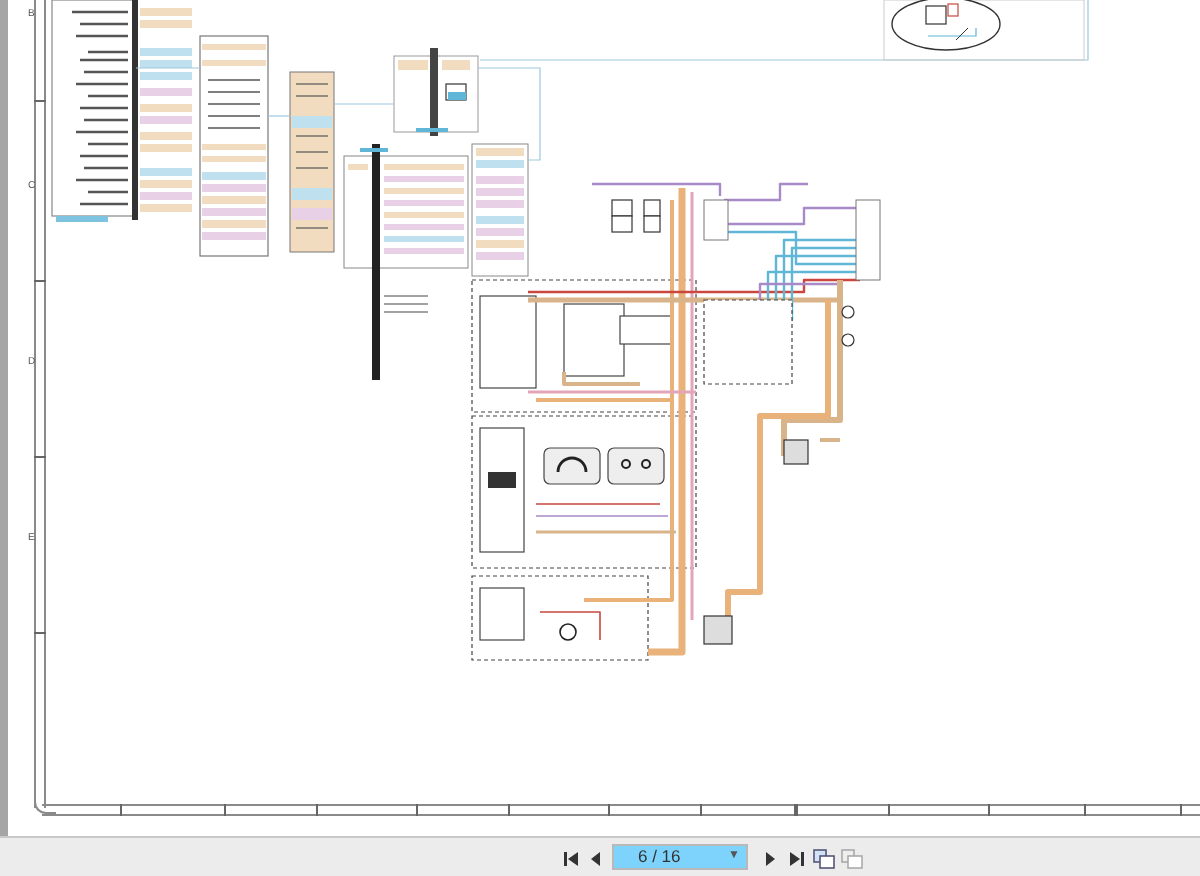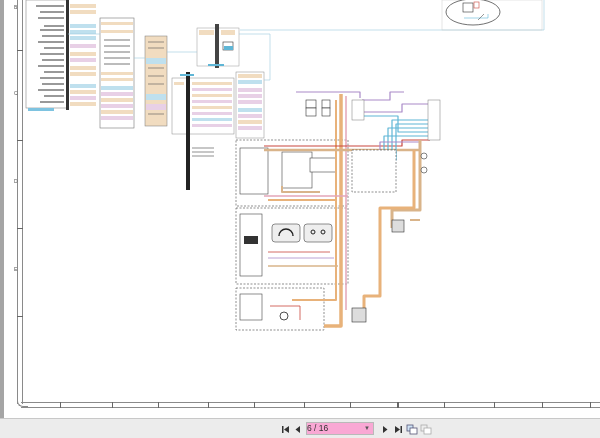--- a/index.html
+++ b/index.html
@@ -9,21 +9,21 @@
   .left-gutter{position:absolute;left:0;top:0;width:4px;height:418px;background:#a5a5a5;}
   .frame-v{position:absolute;left:13px;top:0;width:4px;height:404px;border-left:1px solid #8a8a8a;border-right:1px solid #8a8a8a;}
   .frame-h{position:absolute;left:17px;top:402px;width:583px;height:4px;border-top:1px solid #8a8a8a;border-bottom:1px solid #8a8a8a;}
   .frame-corner{position:absolute;left:13px;top:396px;width:10px;height:10px;border-left:1px solid #8a8a8a;border-bottom:1px solid #8a8a8a;border-bottom-left-radius:6px;}
   .zone-tick-v{position:absolute;left:13px;width:6px;height:1px;background:#666;}
   .zone-lbl-v{position:absolute;left:10px;font-size:5px;color:#555;}
   .zone-tick-h{position:absolute;top:402px;width:1px;height:6px;background:#666;}
   .diagram{position:absolute;left:0;top:0;}
   .toolbar{position:absolute;left:0;top:418px;width:600px;height:20px;background:#ececec;border-top:1px solid #c8c8c8;}
   .tb-btn{position:absolute;top:4px;height:12px;width:12px;display:flex;align-items:center;justify-content:center;cursor:pointer;}
-  .page-select{position:absolute;left:306px;top:3px;width:68px;height:13px;background:#f9a8d4;border:1px solid #b9b9b9;box-sizing:border-box;font-size:8.5px;color:#333;line-height:11px;padding-left:0;}
+  .page-select{position:absolute;left:306px;top:3px;width:68px;height:13px;background:#7dd3fc;border:1px solid #b9b9b9;box-sizing:border-box;font-size:8.5px;color:#333;line-height:11px;padding-left:12px;}
   .page-select .caret{position:absolute;right:3px;top:0;font-size:6px;color:#555;}
 </style>
 </head>
 <body>
 
 <div class="viewer">
   <div class="left-gutter"></div>
   <div class="page-area">
     <div class="frame-v"></div>
     <div class="frame-h"></div>

